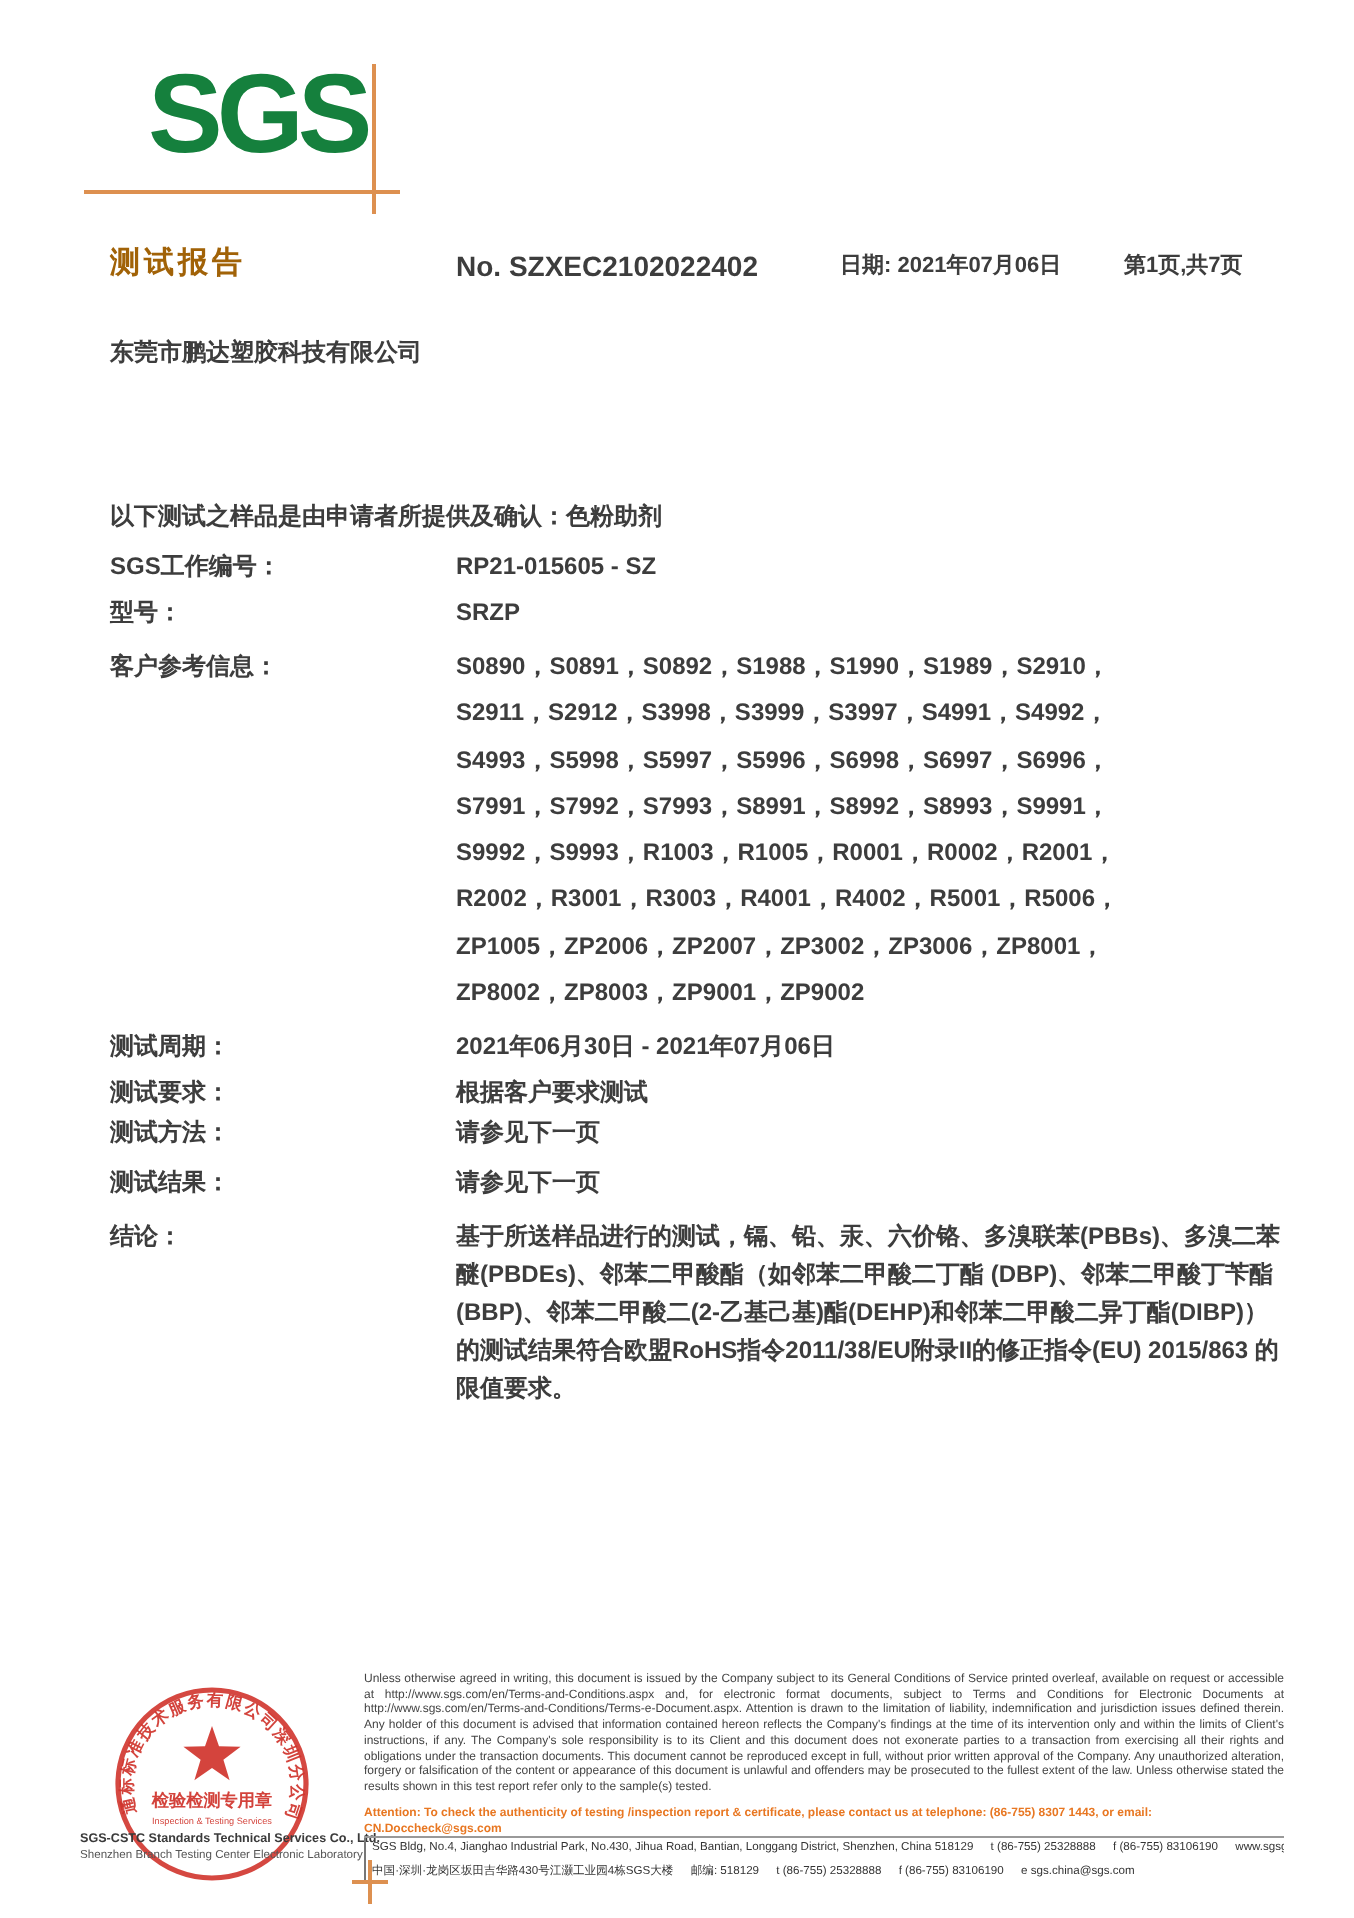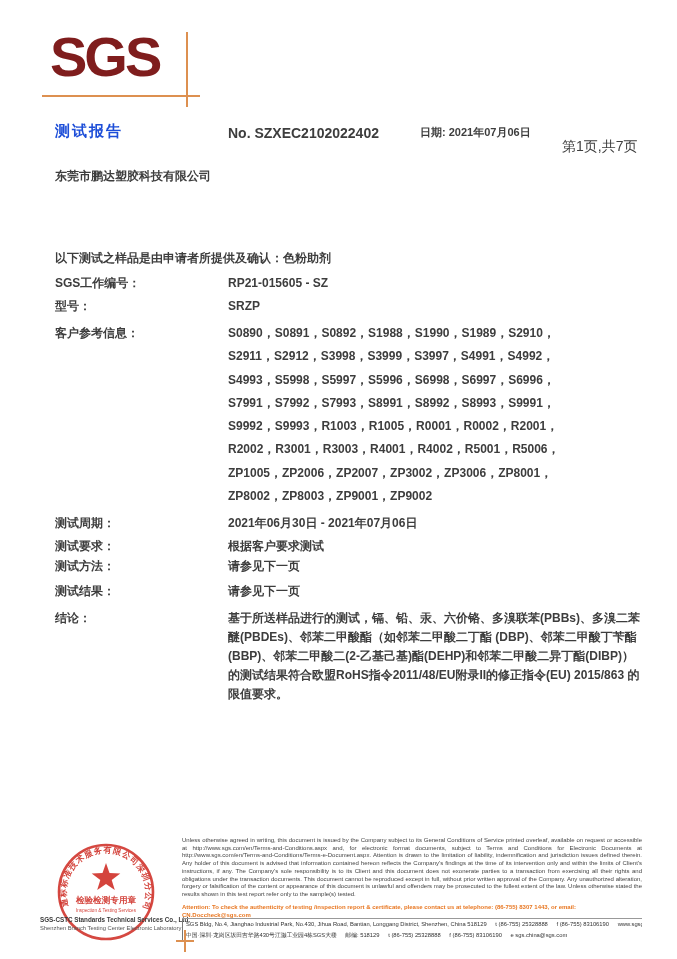--- a/index.html
+++ b/index.html
@@ -5,32 +5,32 @@
   * { margin:0; padding:0; box-sizing:border-box; }
   html,body { background:#e8e8e8; }
   body { font-family:"Liberation Sans","DejaVu Sans",sans-serif; }
   .page {
     position:relative; width:677px; height:959px; margin:0 auto;
     background:#ffffff; color:#3d3d3d; overflow:hidden;
   }
   
   .logo-block { position:absolute; left:42px; top:22px; width:170px; height:90px; }
   .logo-text {
-    position:absolute; left:8px; top:2px;
-    font-size:56px; font-weight:700; color:#7f1d1d;
+    position:absolute; left:32px; top:2px;
+    font-size:56px; font-weight:700; color:#15803d;
     letter-spacing:-3px; font-family:"Liberation Sans",sans-serif;
   }
   .logo-line-h { position:absolute; left:0; top:73px; width:158px; height:2px; background:#dd9050; }
   .logo-line-v { position:absolute; left:144px; top:10px; width:2px; height:75px; background:#dd9050; }
   
   .title-row { position:absolute; left:0; top:122px; width:100%; height:20px; }
-  .report-title { position:absolute; left:55px; top:0; font-size:15px; font-weight:700; letter-spacing:2px; color:#1d4ed8; }
+  .report-title { position:absolute; left:55px; top:0; font-size:15px; font-weight:700; letter-spacing:2px; color:#a16207; }
   .report-no   { position:absolute; left:228px; top:3px; font-size:14px; font-weight:600; }
   .report-date { position:absolute; left:420px; top:3px; font-size:11px; font-weight:600; }
-  .report-page { position:absolute; left:562px; top:16px; font-size:14px; font-weight:400; }
+  .report-page { position:absolute; left:562px; top:3px; font-size:11px; font-weight:700; }
   
   .applicant { position:absolute; left:55px; top:163px; font-size:12px; font-weight:600; line-height:26px; }
   
   .content { position:absolute; left:55px; top:251px; width:586px; font-size:12px; font-weight:600; }
   .intro { margin-bottom:10px; line-height:15px; }
   .row { display:flex; margin-bottom:8px; line-height:15px; }
   .row .lbl { width:173px; flex:0 0 173px; }
   .row .val { flex:1; }
   .codes-line { line-height:23.3px; }
   .conclusion-val { line-height:19px; }
@@ -131,21 +131,21 @@
       <div class="val">请参见下一页</div>
     </div>
 
     <div class="row row-gap-m">
       <div class="lbl">测试结果：</div>
       <div class="val">请参见下一页</div>
     </div>
 
     <div class="row">
       <div class="lbl conclusion-val">结论：</div>
-      <div class="val conclusion-val">基于所送样品进行的测试，镉、铅、汞、六价铬、多溴联苯(PBBs)、多溴二苯醚(PBDEs)、邻苯二甲酸酯（如邻苯二甲酸二丁酯 (DBP)、邻苯二甲酸丁苄酯(BBP)、邻苯二甲酸二(2-乙基己基)酯(DEHP)和邻苯二甲酸二异丁酯(DIBP)）的测试结果符合欧盟RoHS指令2011/48/EU附录II的修正指令(EU) 2015/863 的限值要求。</div>
+      <div class="val conclusion-val">基于所送样品进行的测试，镉、铅、汞、六价铬、多溴联苯(PBBs)、多溴二苯醚(PBDEs)、邻苯二甲酸酯（如邻苯二甲酸二丁酯 (DBP)、邻苯二甲酸丁苄酯(BBP)、邻苯二甲酸二(2-乙基己基)酯(DEHP)和邻苯二甲酸二异丁酯(DIBP)）的测试结果符合欧盟RoHS指令2011/38/EU附录II的修正指令(EU) 2015/863 的限值要求。</div>
     </div>
   </div>
 
   <div class="footer">
 
     <div class="seal-wrap">
       <svg width="100" height="100" viewBox="0 0 100 100">
         <defs>
           <path id="ringPath" d="M 13 66 A 40 40 0 1 1 87 66" fill="none"></path>
         </defs>

